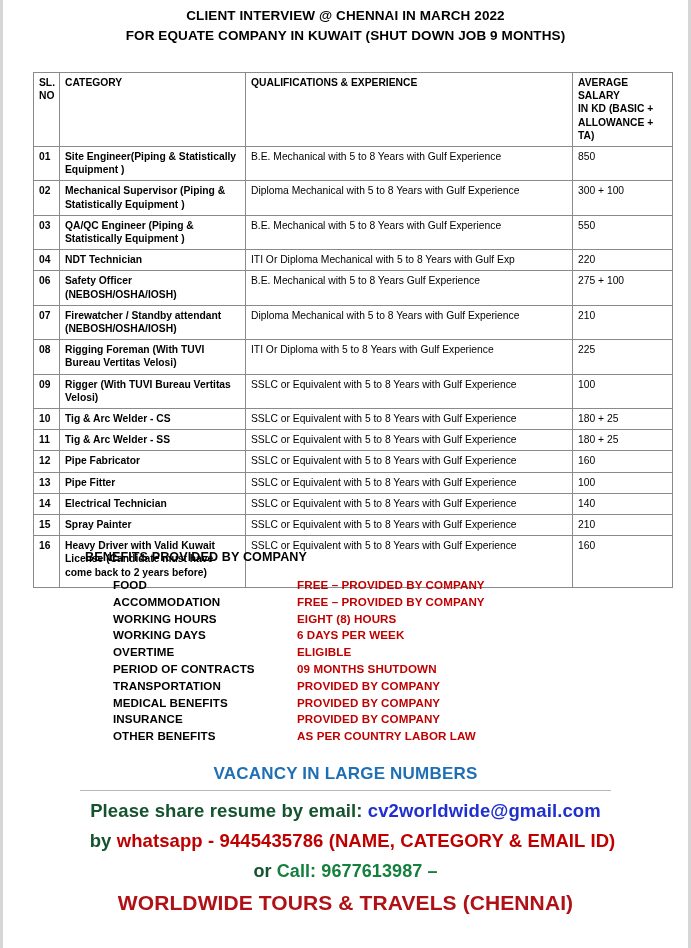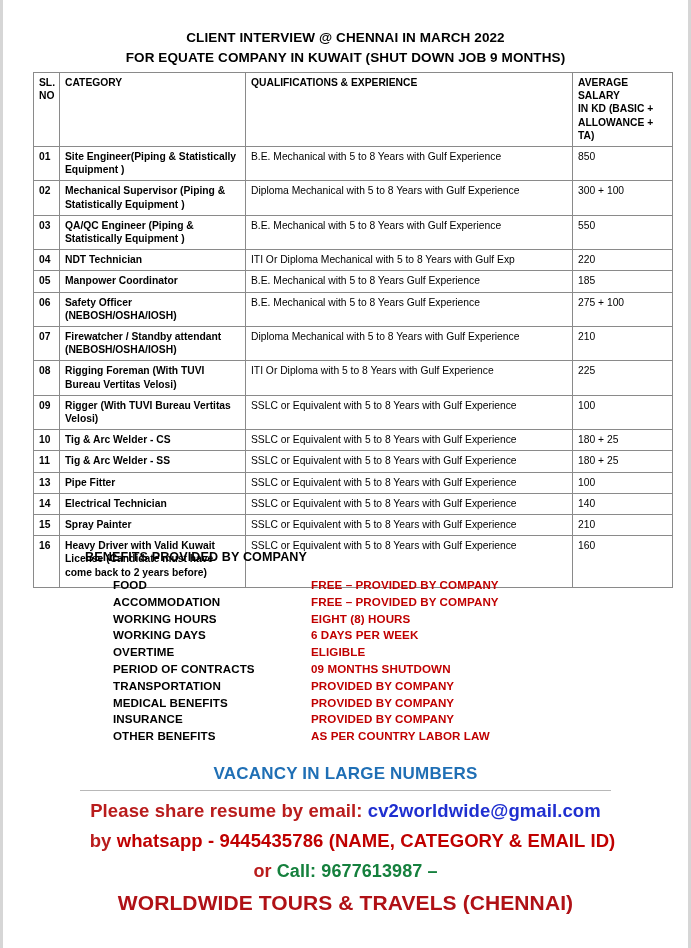--- a/index.html
+++ b/index.html
@@ -30,21 +30,21 @@
   }
   .edge-right {
     position: absolute;
     right: 0; top: 0;
     width: 3px; height: 948px;
     background: #d6d6d6;
   }
 
   
   .title-block {
-    padding-top: 28px;
+    padding-top: 6px;
     text-align: center;
   }
   .title-line {
     font-size: 13.5px;
     font-weight: bold;
     letter-spacing: 0.1px;
     line-height: 20px;
     color: #000;
   }
 
@@ -104,21 +104,21 @@
   }
   .benefits-list {
     margin-top: 13px;
     margin-left: 113px;
   }
   .benefit-row {
     display: flex;
     line-height: 16.8px;
   }
   .benefit-label {
-    width: 198px;
+    width: 184px;
     font-size: 11.6px;
     font-weight: bold;
     color: #000;
     letter-spacing: 0.1px;
   }
   .benefit-value {
     font-size: 11.6px;
     font-weight: bold;
     color: #c00000;
     letter-spacing: 0.1px;
@@ -152,21 +152,21 @@
     text-align: center;
   }
   .contact-line {
     line-height: 30px;
     letter-spacing: 0.1px;
   }
   .l1 { font-size: 18.5px; font-weight: bold; }
   .l2 { font-size: 18.5px; font-weight: bold; margin-left: 14px; }
   .l3 { font-size: 18px; font-weight: bold; }
   .l4 { font-size: 21px; font-weight: bold; color: #b01116; line-height: 34px; }
-  .black { color: #b91c1c; text-align: right; }
+  .black { color: #14532d; text-align: right; }
   .blue-email { color: #1f2fd0; }
   .red { color: #c00000; }
   .navy { color: #15803d; }
 </style>
 </head>
 <body>
 
 <div class="page">
 
   <div class="edge-left"></div>
@@ -218,26 +218,20 @@
           <td class="cat">QA/QC Engineer (Piping &amp; Statistically Equipment )</td>
           <td class="qual">B.E. Mechanical with 5 to 8 Years with Gulf Experience</td>
           <td class="sal">550</td>
         </tr>
         <tr class="row-short">
           <td class="sl">04</td>
           <td class="cat">NDT Technician</td>
           <td class="qual">ITI Or Diploma Mechanical with 5 to 8 Years with Gulf Exp</td>
           <td class="sal">220</td>
         </tr>
-        <tr class="row-short">
-          <td class="sl">05</td>
-          <td class="cat">Manpower Coordinator</td>
-          <td class="qual">B.E. Mechanical with 5 to 8 Years Gulf Experience</td>
-          <td class="sal">185</td>
-        </tr>
         <tr class="row-tall">
           <td class="sl">06</td>
           <td class="cat">Safety Officer (NEBOSH/OSHA/IOSH)</td>
           <td class="qual">B.E. Mechanical with 5 to 8 Years Gulf Experience</td>
           <td class="sal">275 + 100</td>
         </tr>
         <tr class="row-tall">
           <td class="sl">07</td>
           <td class="cat">Firewatcher / Standby attendant (NEBOSH/OSHA/IOSH)</td>
           <td class="qual">Diploma Mechanical with 5 to 8 Years with Gulf Experience</td>
@@ -259,20 +253,26 @@
           <td class="sl">10</td>
           <td class="cat">Tig &amp; Arc Welder - CS</td>
           <td class="qual">SSLC or Equivalent with 5 to 8 Years with Gulf Experience</td>
           <td class="sal">180 + 25</td>
         </tr>
         <tr class="row-short">
           <td class="sl">11</td>
           <td class="cat">Tig &amp; Arc Welder - SS</td>
           <td class="qual">SSLC or Equivalent with 5 to 8 Years with Gulf Experience</td>
           <td class="sal">180 + 25</td>
+        </tr>
+        <tr class="row-short">
+          <td class="sl">12</td>
+          <td class="cat">Pipe Fabricator</td>
+          <td class="qual">SSLC or Equivalent with 5 to 8 Years with Gulf Experience</td>
+          <td class="sal">160</td>
         </tr>
         <tr class="row-short">
           <td class="sl">13</td>
           <td class="cat">Pipe Fitter</td>
           <td class="qual">SSLC or Equivalent with 5 to 8 Years with Gulf Experience</td>
           <td class="sal">100</td>
         </tr>
         <tr class="row-short">
           <td class="sl">14</td>
           <td class="cat">Electrical Technician</td>

